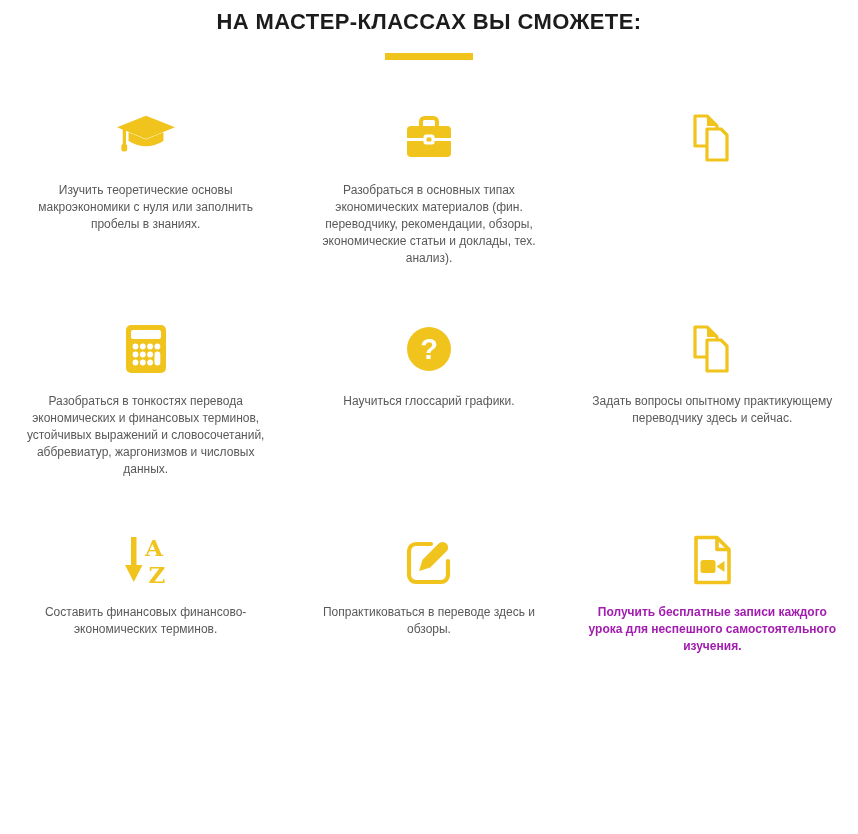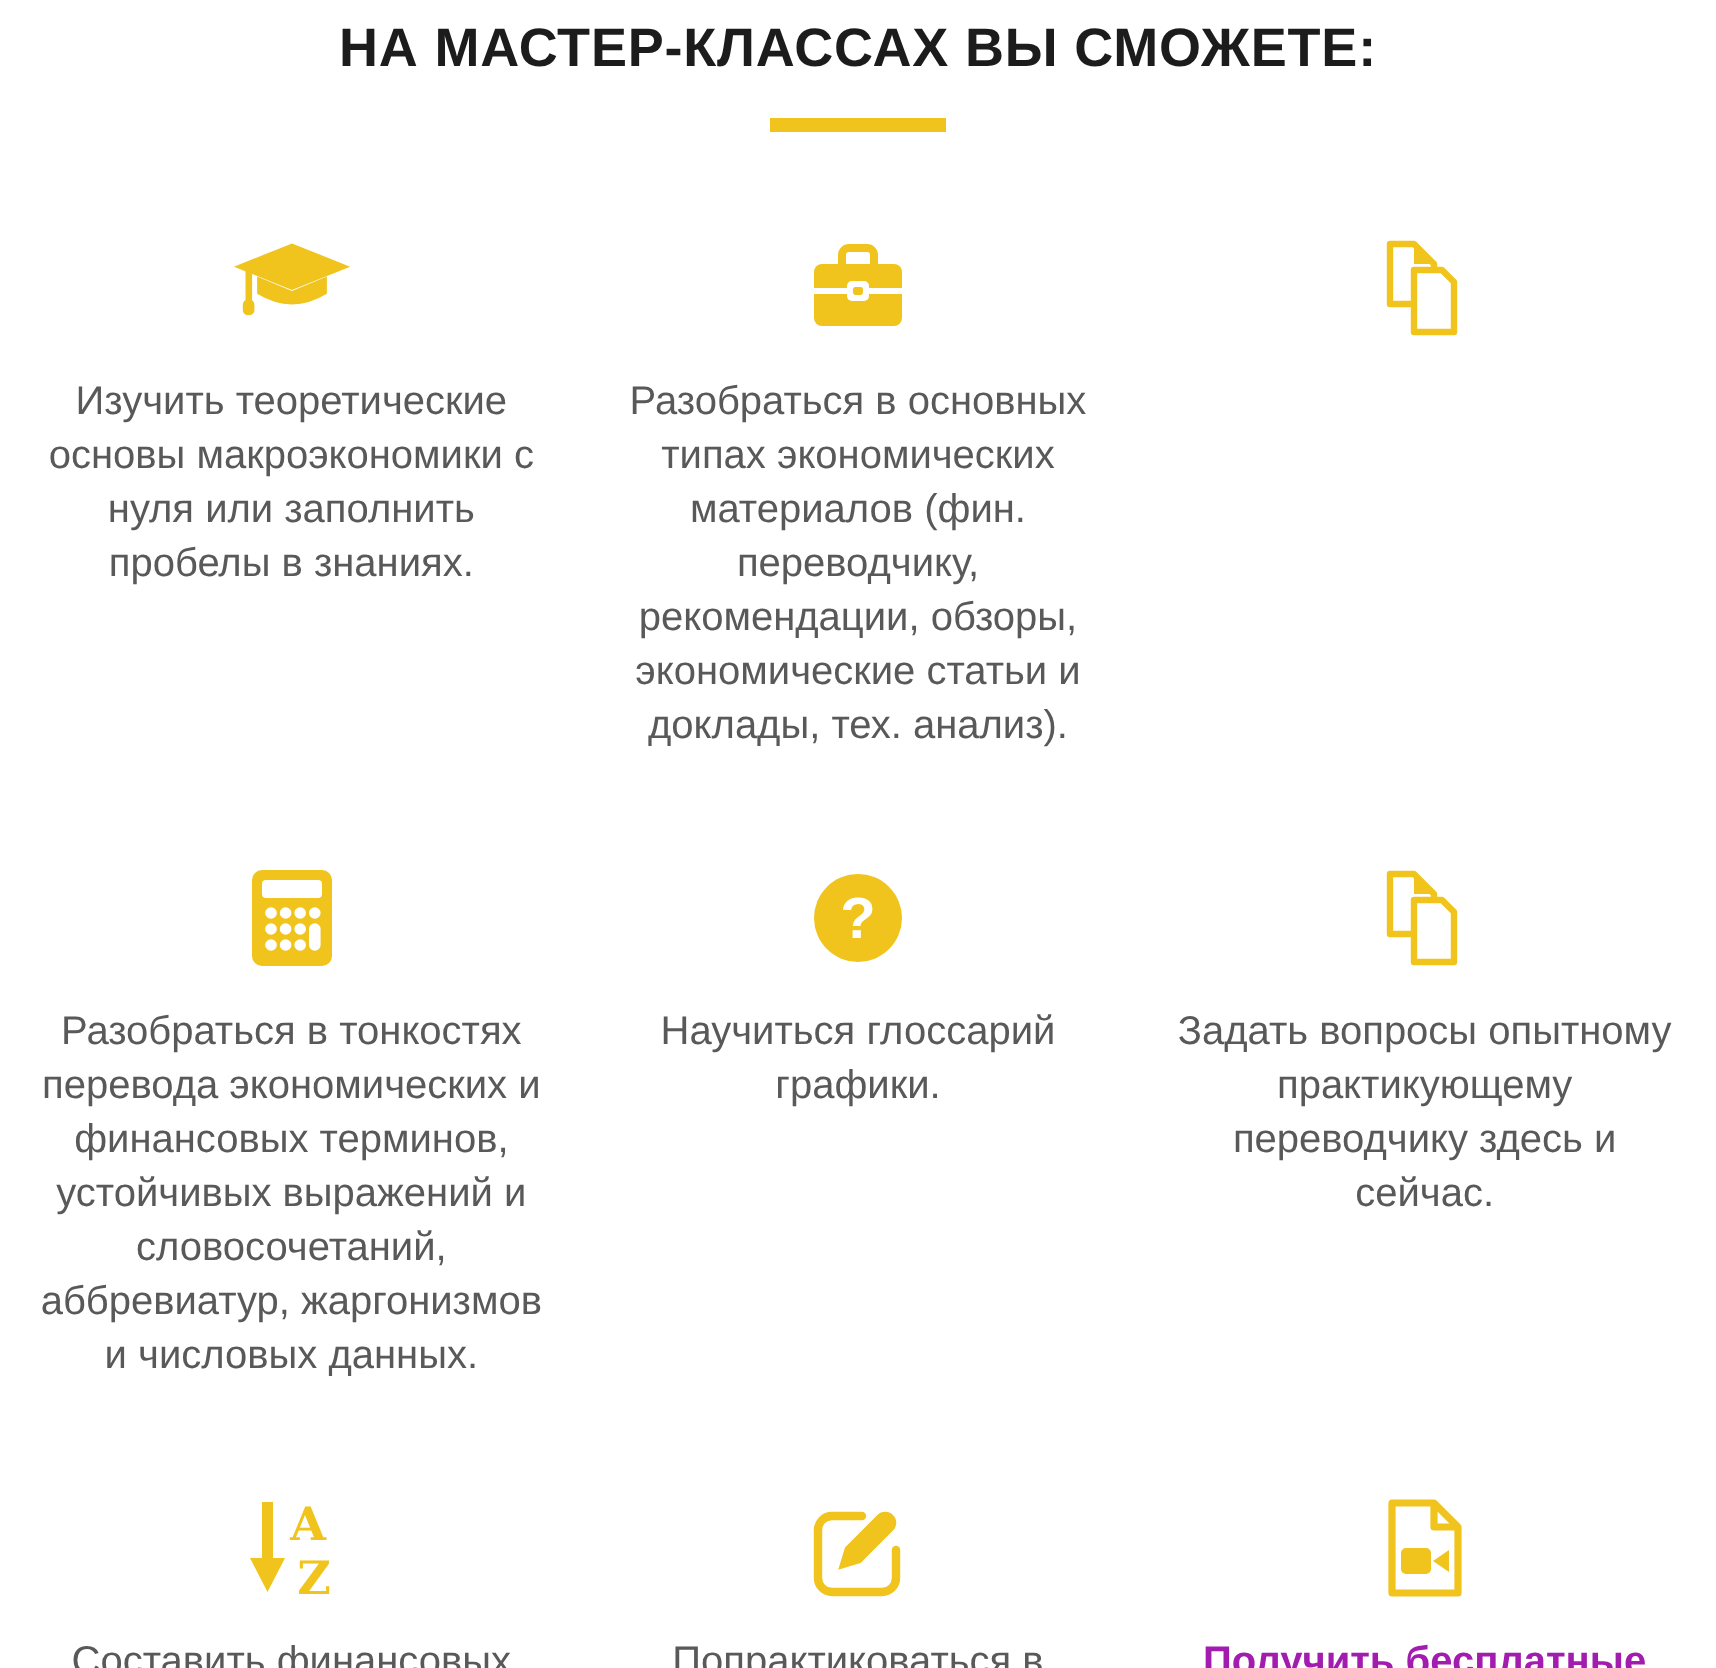--- a/index.html
+++ b/index.html
@@ -6,21 +6,21 @@
   html, body { background: #ffffff; }
   body {
     width: 858px;
     height: 834px;
     font-family: "Liberation Sans", "DejaVu Sans", sans-serif;
     overflow: hidden;
   }
   .section { padding-top: 8px; }
   .title {
     text-align: center;
-    font-size: 27px;
+    font-size: 22px;
     font-weight: bold;
     letter-spacing: 0.4px;
     color: #1c1c1c;
     line-height: 1.25;
   }
   .divider {
     width: 88px;
     height: 7px;
     background: #f0c41c;
     margin: 17px auto 0 auto;
@@ -38,22 +38,22 @@
   }
   .icon-box {
     height: 52px;
     display: flex;
     align-items: center;
     justify-content: center;
   }
   .icon-box svg { display: block; }
   .cell-text {
     margin-top: 18px;
-    font-size: 20px;
-    line-height: 27px;
+    font-size: 12px;
+    line-height: 17px;
     color: #595959;
   }
   .cell-text.bold {
     font-weight: bold;
     color: #a21caf;
   }
   .ic { color: #f0c41c; }
 </style>
 </head>
 <body>

